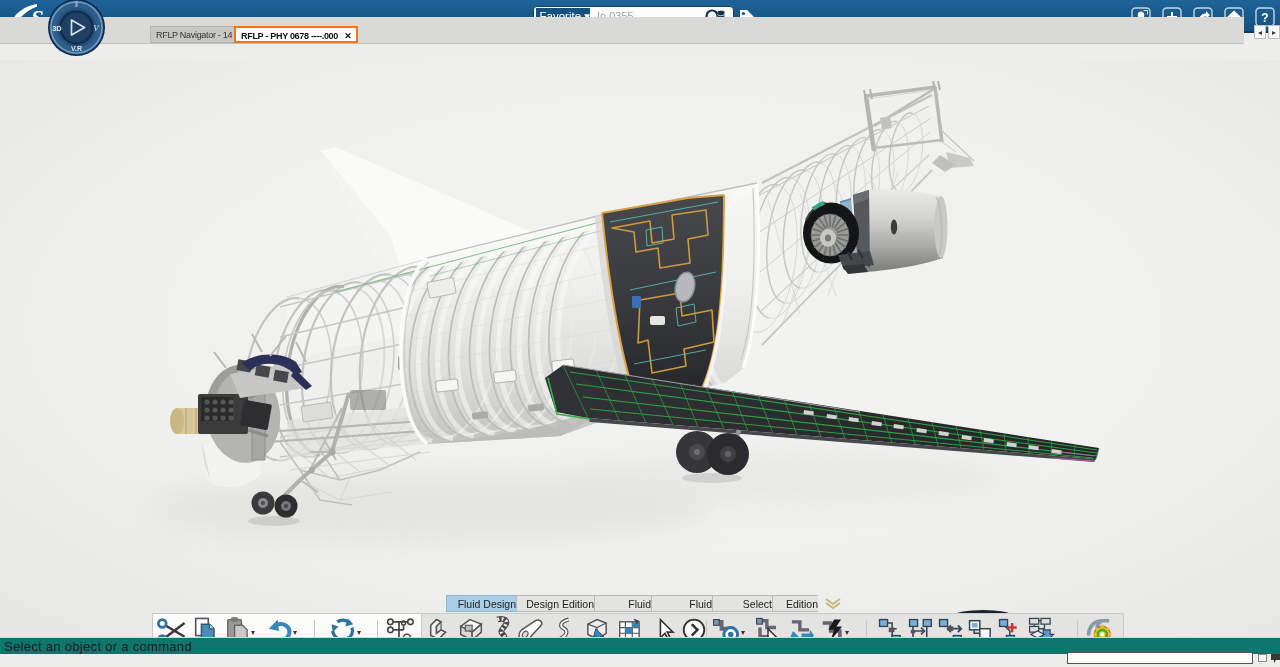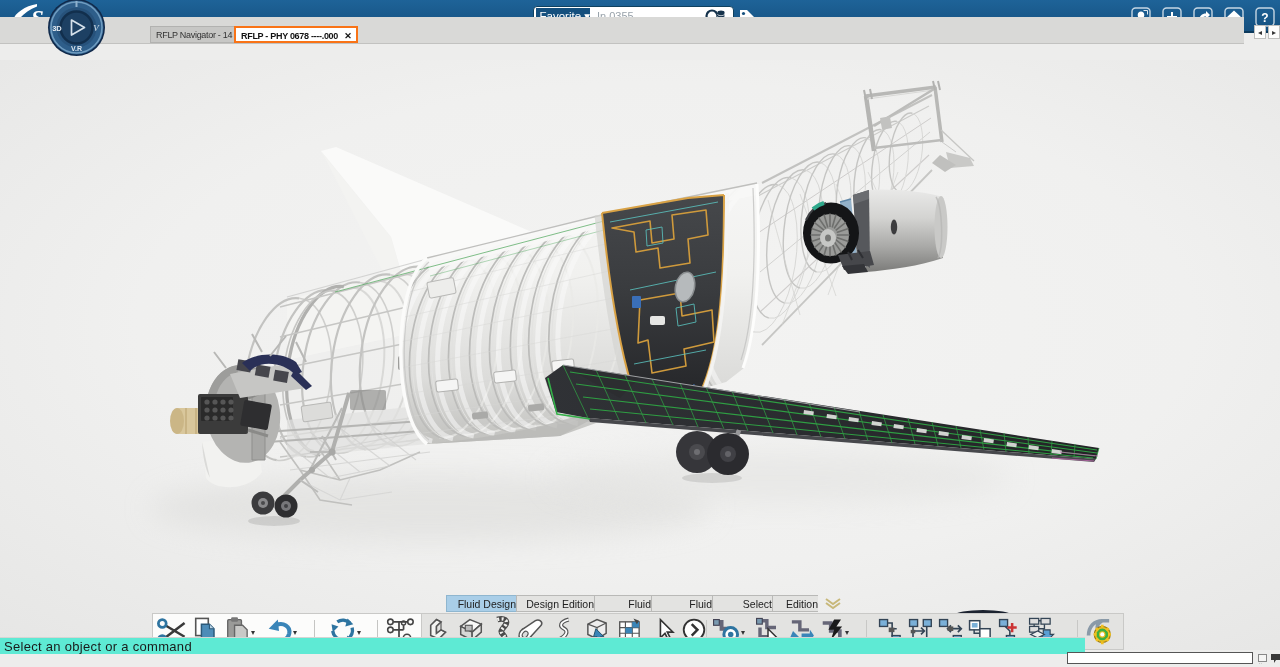--- a/index.html
+++ b/index.html
@@ -7,21 +7,21 @@
 #title{position:absolute;left:114px;top:8px;color:#fff;font-size:12.5px;letter-spacing:-0.2px}
 #title b{font-weight:bold}
 #tabstrip{position:absolute;left:0;top:17px;width:1244px;height:27px;background:#d9d9d7;border-bottom:1px solid #c2c2c0}
 .doctab{position:absolute;top:9px;height:17px;font-size:9px;line-height:16px;padding:0 5px;color:#333;white-space:nowrap;letter-spacing:-0.3px}
 #viewport{position:absolute;left:0;top:60px;width:1280px;height:607px}
 #ribbontabs{position:absolute;top:595px;left:446px;height:17px;display:flex;font-size:10.5px}
 .rtab{height:17px;line-height:16px;text-align:right;background:#e3e3e1;border:1px solid #b9b9b7;border-right:none;color:#222}
 .rtab.active{background:#a9cee8;border-color:#8fb6cf}
 #toolbar-left{position:absolute;left:152px;top:613px;width:269px;height:37px;background:#fcfcfb;border:1px solid #c9c9c7;border-right:none}
 #toolbar-right{position:absolute;left:421px;top:613px;width:703px;height:37px;background:#e3e3e1;border:1px solid #c9c9c7}
-#statusbar{position:absolute;left:0;top:637px;width:1085px;height:17px;background:#5eead4;border-top:1px solid #d5d5d3}
+#statusbar{position:absolute;left:0;top:637px;width:1280px;height:17px;background:#0f766e;border-top:1px solid #d5d5d3}
 #statusbar .msg{position:absolute;left:4px;top:1px;font-size:13px;letter-spacing:0.3px;color:#1a1a1a}
 #cmdline{position:absolute;left:1067px;top:652px;width:186px;height:12px;background:#fff;border:1px solid #555}
 .ticon{position:absolute;top:615px}
 </style></head><body>
 <div id="topbar">
     <svg class="abs" style="left:9px;top:3px" width="40" height="27" viewBox="0 0 40 27">
       <path d="M28,1 C16,3 6,10 4,17 C2.5,22 6,25.5 12,25 C8,23 7.5,19 11,15 C15,10.5 21,6 28,3.5 Z" fill="#fff"></path>
       <text x="22" y="23" font-size="23" font-style="italic" font-weight="bold" fill="#fff" font-family="Liberation Serif">S</text>
     </svg>
     <svg class="abs" style="left:47px;top:-2px;z-index:50" width="59" height="59" viewBox="0 0 59 59">

